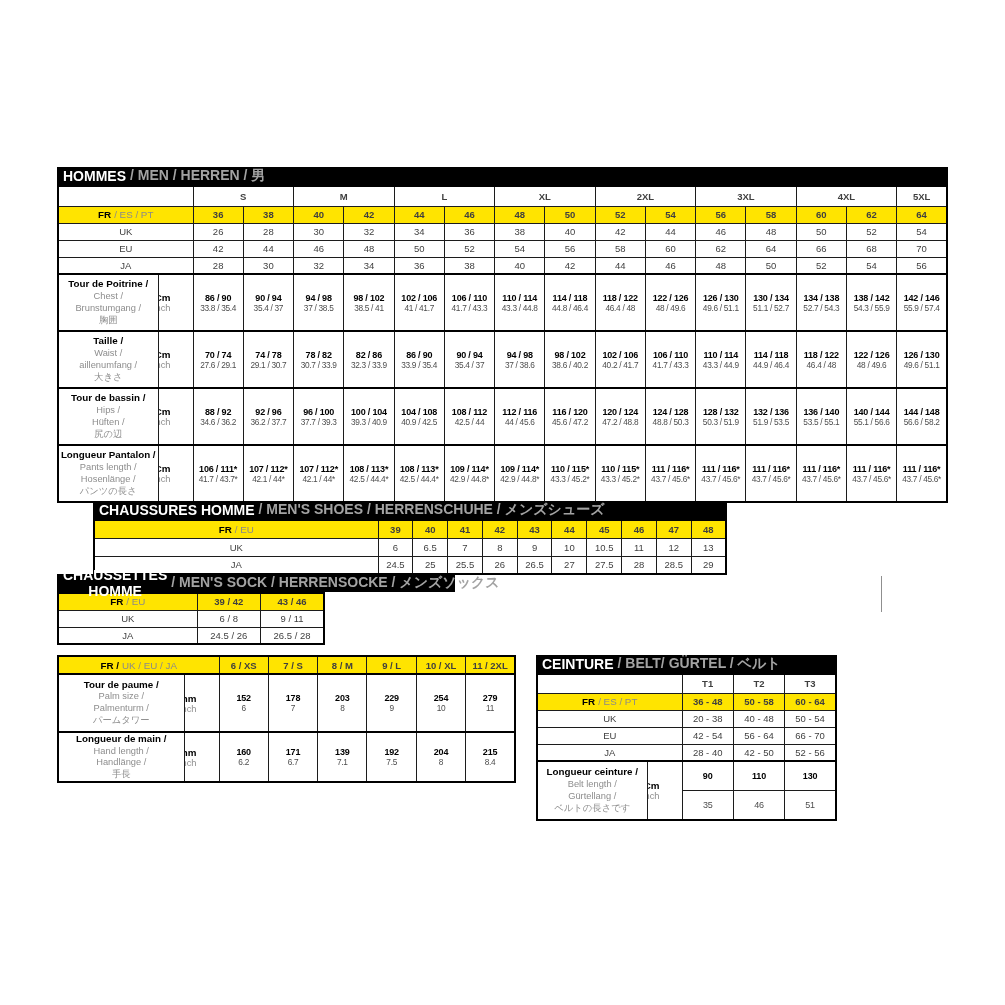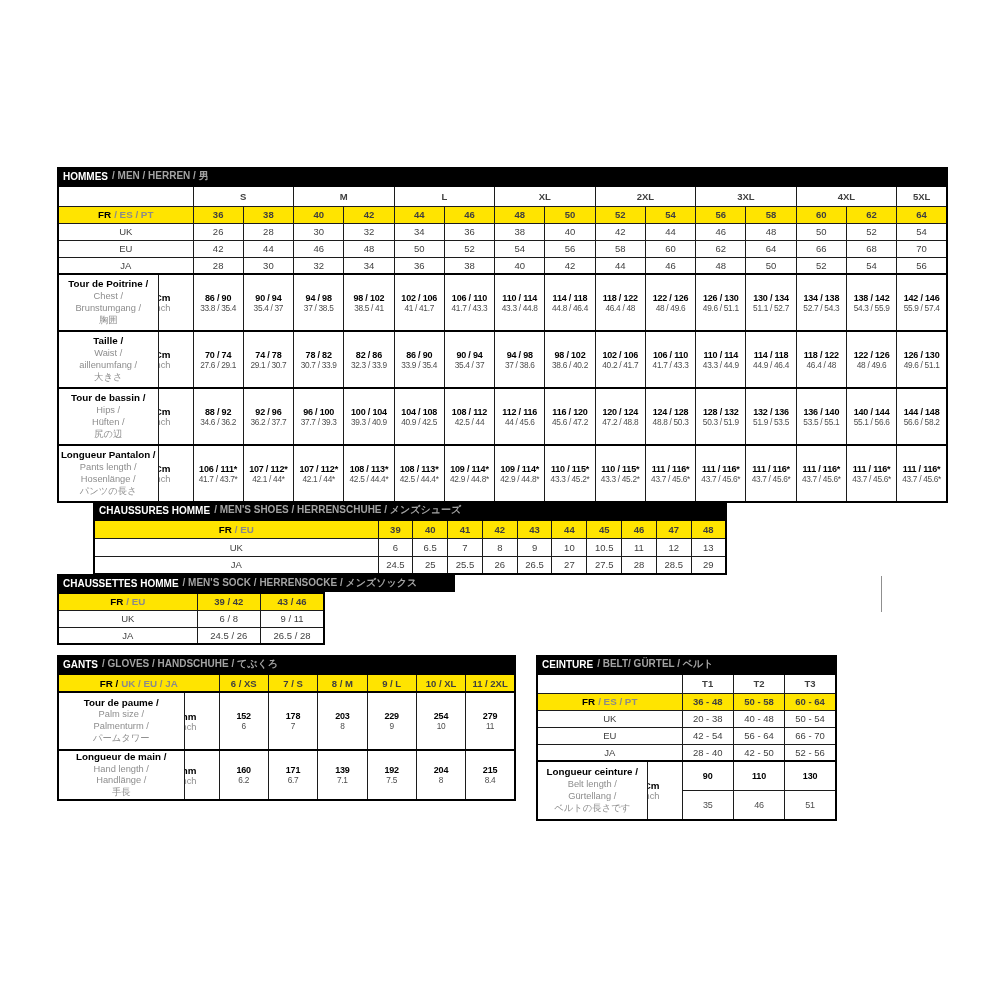--- a/index.html
+++ b/index.html
@@ -1,26 +1,26 @@
 <!DOCTYPE html>
 <html><head>
 <meta charset="utf-8">
 <style>
   html,body{margin:0;padding:0;background:#fff;}
   body{width:1005px;height:1005px;font-family:"Liberation Sans","DejaVu Sans",sans-serif;}
   .sheet{position:relative;width:1005px;height:1005px;background:#fff;overflow:hidden;}
   .panel{position:absolute;}
-  .banner{background:#000;color:#fff;font-weight:bold;font-size:10px;height:18px;display:flex;align-items:center;padding:0 6px;box-sizing:border-box;}
+  .banner{background:#000;color:#fff;font-weight:bold;font-size:14px;height:18px;display:flex;align-items:center;padding:0 6px;box-sizing:border-box;}
   .banner .brest{color:#a3a3a3;margin-left:4px;font-weight:bold;white-space:nowrap;}
   table.tbl{border-collapse:collapse;table-layout:fixed;background:#fff;border:2px solid #000;}
   table.tbl td{border:1px solid #1c1c1c;text-align:center;vertical-align:middle;padding:0;overflow:hidden;font-size:9.5px;color:#3f3f3f;white-space:nowrap;}
   td.ylw{background:#ffe400;font-weight:bold;color:#000;font-size:9.8px;}
   td.lab{text-align:left;padding-left:5px;}
   .labmain{font-weight:bold;color:#000;font-size:9.8px;}
-  .labrest{font-weight:bold;color:#8a8a8a;font-size:9.8px;margin-left:3px;}
+  .labrest{font-weight:normal;color:#8a8a8a;font-size:9.8px;margin-left:3px;}
   td.corner{background:#fff;}
   td.szh{font-weight:bold;color:#000;font-size:11.5px;}
   td.thl{border-left:2px solid #000;}
   tr.msep td{border-top:2px solid #000;}
   td.rlab{color:#1d1d1d;font-size:9.5px;}
   td.val{font-size:9.5px;color:#3f3f3f;}
   td.mlabel{text-align:left;vertical-align:top;padding:3px 2px 2px 5px;}
   td.nbr{border-right:none;}
   td.nbl{border-left:none;}
   .l1{font-weight:bold;color:#000;font-size:9.8px;line-height:1.28;white-space:nowrap;}
@@ -500,24 +500,20 @@
           <tr style="height: 17px;">
             <td class="lab rlab">JA</td>
             <td class="val">24.5 / 26</td>
             <td class="val">26.5 / 28</td>
           </tr>
         </tbody>
     </table>
   </div>
 
   <div class="panel" id="gloves-panel" style="left:57px;top:655px;width:459px;">
-    <div class="banner">
-      <span class="bmain">GANTS</span>
-      <span class="brest">/ GLOVES / HANDSCHUHE / てぶくろ</span>
-    </div>
     <table class="tbl" id="gloves-table" style="width:459px;">
       <colgroup>
           <col style="width:126px">
           <col style="width:35px">
         </colgroup>
       <tbody>
           <tr style="height: 18px;">
             <td class="ylw lab" colspan="2"><span class="labmain">FR /</span><span class="labrest">UK / EU / JA</span></td>
             <td class="ylw">6 / XS</td>
             <td class="ylw">7 / S</td>

